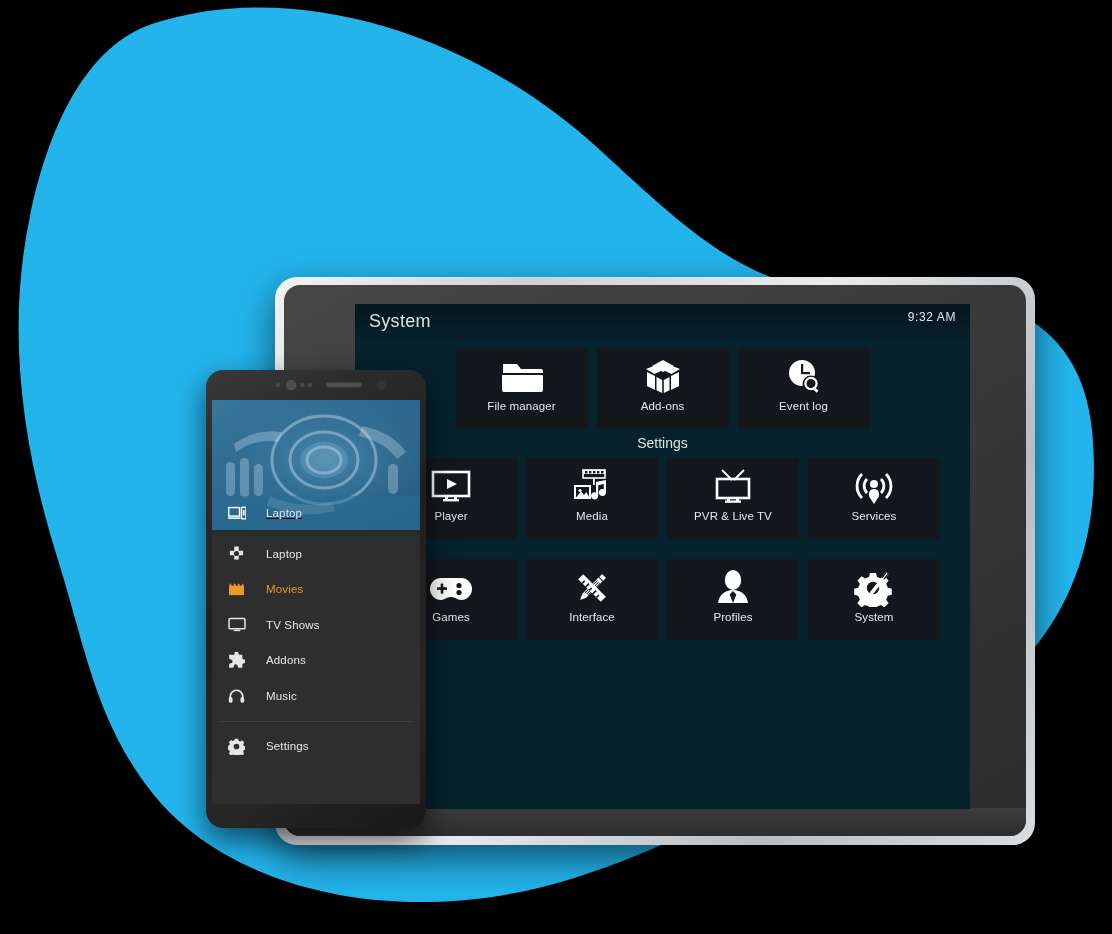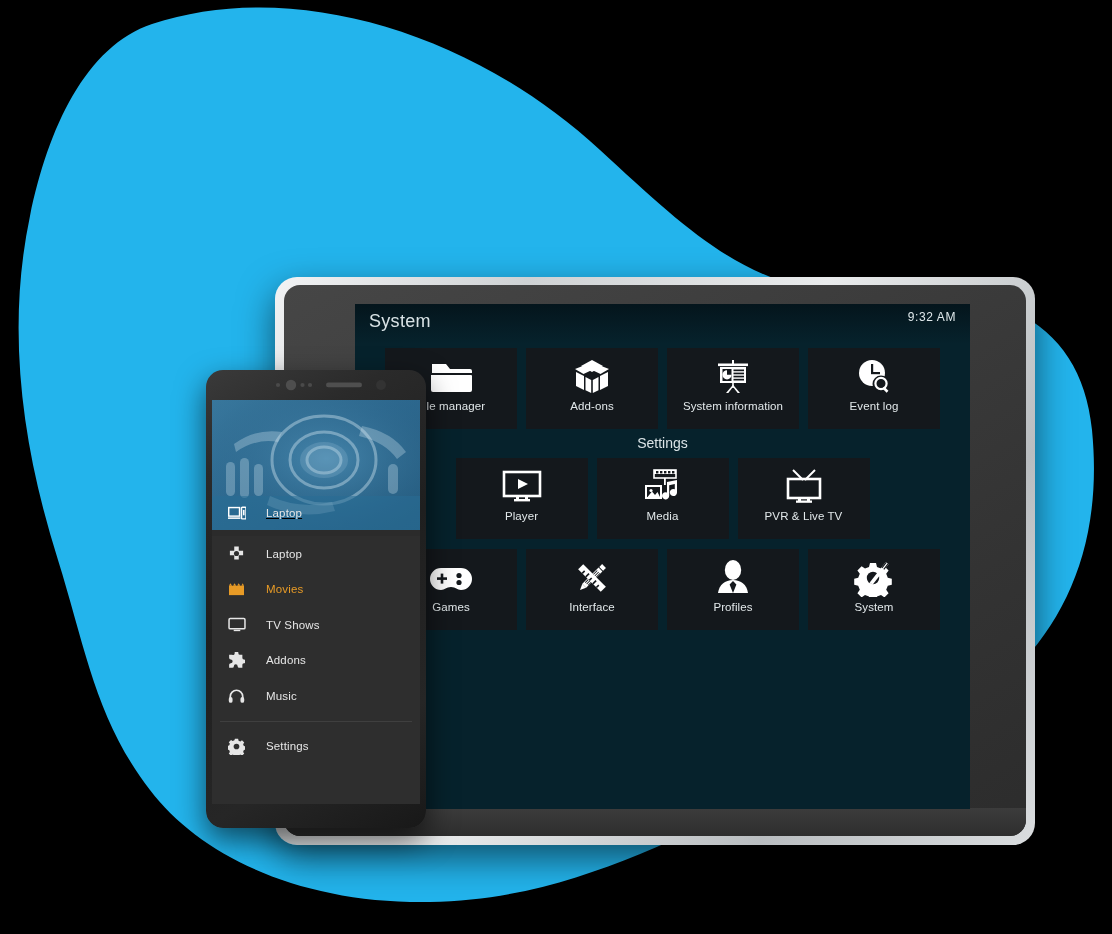--- a/index.html
+++ b/index.html
@@ -111,39 +111,20 @@
                 <path fill="#fff" d="M37 11 L28 7.5 L20 12 L28.5 16 Z"></path>
                 <path fill="#fff" d="M4 14 L12 18 L12 32 L4 28 Z"></path>
                 <path fill="#fff" d="M36 14 L28 18 L28 32 L36 28 Z"></path>
                 <path fill="#fff" d="M13.5 19 L19.2 22 L19.2 35 L13.5 32.2 Z"></path>
                 <path fill="#fff" d="M26.5 19 L20.8 22 L20.8 35 L26.5 32.2 Z"></path>
               </svg>
             </div>
             <div class="lbl">Add-ons</div>
           </div>
 
-          <div class="tile">
-            <div class="ic">
-              <svg width="38" height="38" viewBox="0 0 38 38">
-                <rect x="18" y="2" width="2" height="4" fill="#fff"></rect>
-                <rect x="4" y="5.5" width="30" height="2.6" fill="#fff"></rect>
-                <rect x="6" y="9" width="26" height="16" fill="#fff"></rect>
-                <rect x="8.5" y="11" width="9" height="12" fill="#14181c"></rect>
-                <path fill="#fff" d="M13 12.2 a4.6 4.6 0 1 0 4.6 4.6 H13 Z"></path>
-                <rect x="19.5" y="11.5" width="10.5" height="1.7" fill="#14181c"></rect>
-                <rect x="19.5" y="14.6" width="10.5" height="1.7" fill="#14181c"></rect>
-                <rect x="19.5" y="17.7" width="10.5" height="1.7" fill="#14181c"></rect>
-                <rect x="19.5" y="20.8" width="10.5" height="1.7" fill="#14181c"></rect>
-                <rect x="18.2" y="25" width="1.6" height="5" fill="#fff"></rect>
-                <path fill="#fff" d="M18.8 27 L12 35 h2.3 l5-6.6 z"></path>
-                <path fill="#fff" d="M19.2 27 L26 35 h-2.3 l-5-6.6 z"></path>
-              </svg>
-            </div>
-            <div class="lbl">System information</div>
-          </div>
 
           <div class="tile">
             <div class="ic">
               <svg width="38" height="38" viewBox="0 0 38 38">
                 <circle cx="17" cy="15" r="13" fill="#fff"></circle>
                 <rect x="16" y="6" width="2.2" height="10" fill="#14181c"></rect>
                 <rect x="16" y="14" width="9" height="2.2" fill="#14181c"></rect>
                 <circle cx="26" cy="26" r="8.5" fill="#14181c"></circle>
                 <circle cx="26" cy="25.5" r="5.6" fill="none" stroke="#fff" stroke-width="2.2"></circle>
                 <rect x="29.2" y="28.6" width="6" height="2.6" fill="#fff" transform="rotate(45 29.2 28.6)"></rect>
@@ -198,23 +179,36 @@
                 <path d="M32 2 L22 12" stroke="#fff" stroke-width="2" fill="none"></path>
                 <rect x="5" y="11" width="32" height="19" fill="none" stroke="#fff" stroke-width="2.6"></rect>
                 <rect x="13" y="32.5" width="16" height="2.3" fill="#fff"></rect>
                 <rect x="15" y="30" width="3" height="3" fill="#fff"></rect>
                 <rect x="24" y="30" width="3" height="3" fill="#fff"></rect>
               </svg>
             </div>
             <div class="lbl">PVR &amp; Live TV</div>
           </div>
 
+          <div class="tile">
+            <div class="ic">
+              <svg width="38" height="38" viewBox="0 0 38 38">
+                <path d="M7 6 a17 17 0 0 0 0 24" stroke="#fff" stroke-width="2.8" fill="none"></path>
+                <path d="M31 6 a17 17 0 0 1 0 24" stroke="#fff" stroke-width="2.8" fill="none"></path>
+                <path d="M12 11 a10 10 0 0 0 0 14" stroke="#fff" stroke-width="2.8" fill="none"></path>
+                <path d="M26 11 a10 10 0 0 1 0 14" stroke="#fff" stroke-width="2.8" fill="none"></path>
+                <circle cx="19" cy="16" r="4" fill="#fff"></circle>
+                <path fill="#fff" d="M19 21 c4.6 0 6 4.4 4.6 8 L19 36 L14.4 29 C13 25.4 14.4 21 19 21 Z"></path>
+              </svg>
+            </div>
+            <div class="lbl">Services</div>
+          </div>
         </div>
 
-        <div class="row" style="margin-top:10px;">
+        <div class="row" style="margin-top:20px;">
 
           <div class="tile">
             <div class="ic">
               <svg width="44" height="30" viewBox="0 0 44 30">
                 <path fill="#fff" d="M12 5 h20 a11 11 0 0 1 0 22 c-4 0-5-3-10-3 s-6 3-10 3 a11 11 0 0 1 0-22 Z"></path>
                 <rect x="8" y="14.3" width="10" height="2.6" fill="#14181c"></rect>
                 <rect x="11.7" y="10.6" width="2.6" height="10" fill="#14181c"></rect>
                 <circle cx="30" cy="12.5" r="2.6" fill="#14181c"></circle>
                 <circle cx="30" cy="19.5" r="2.6" fill="#14181c"></circle>
               </svg>

